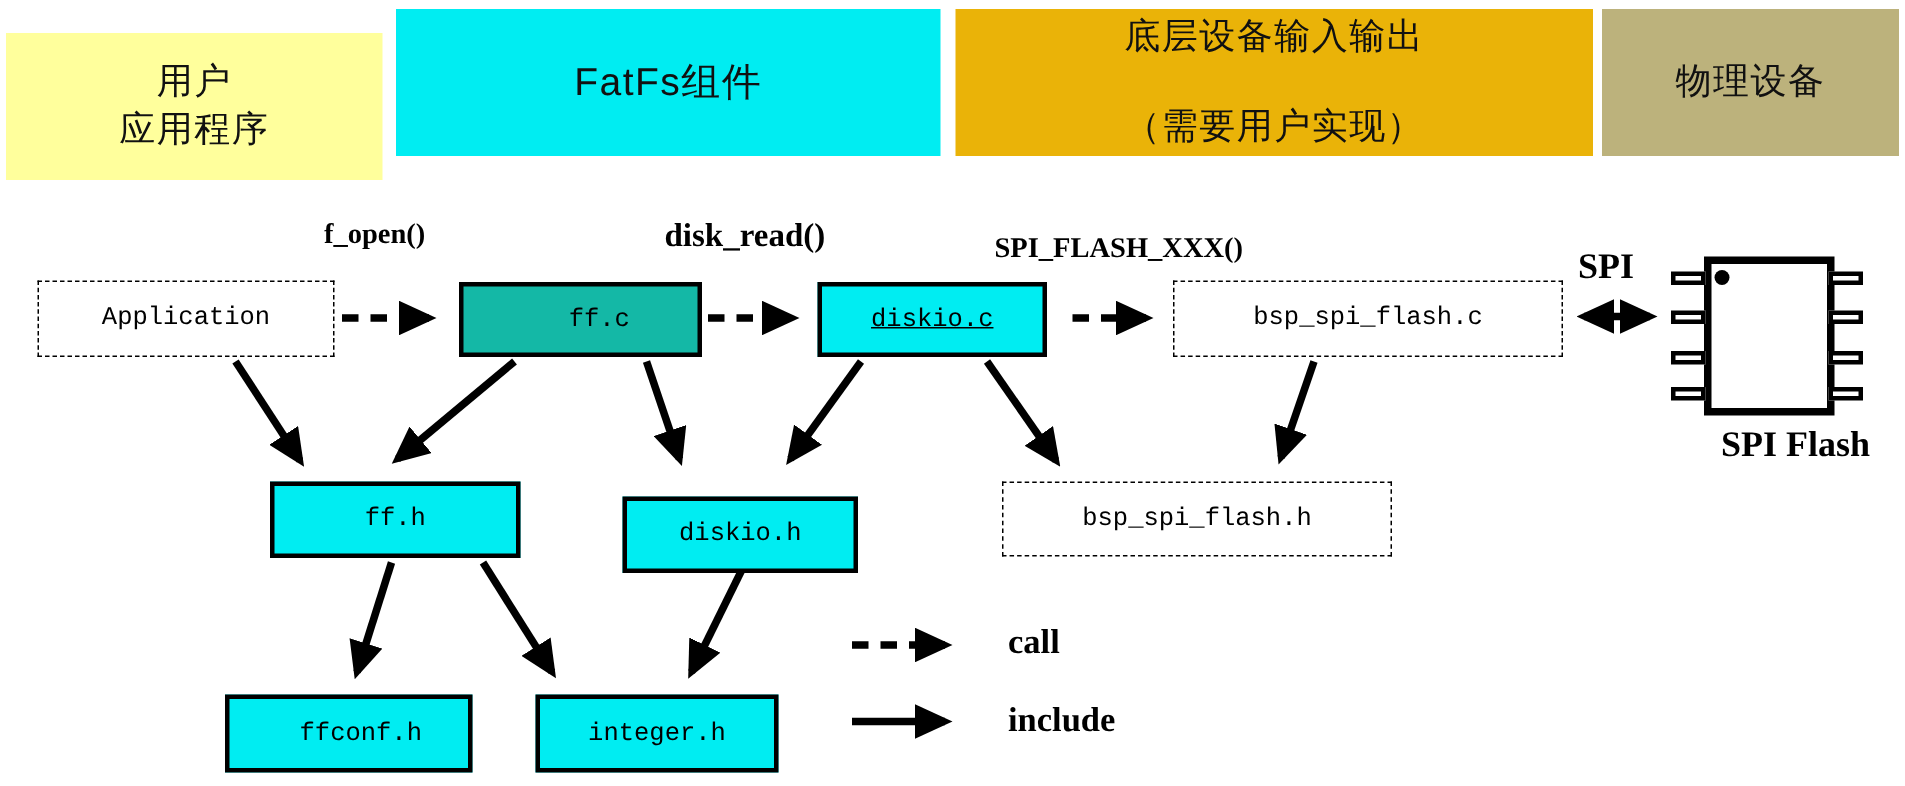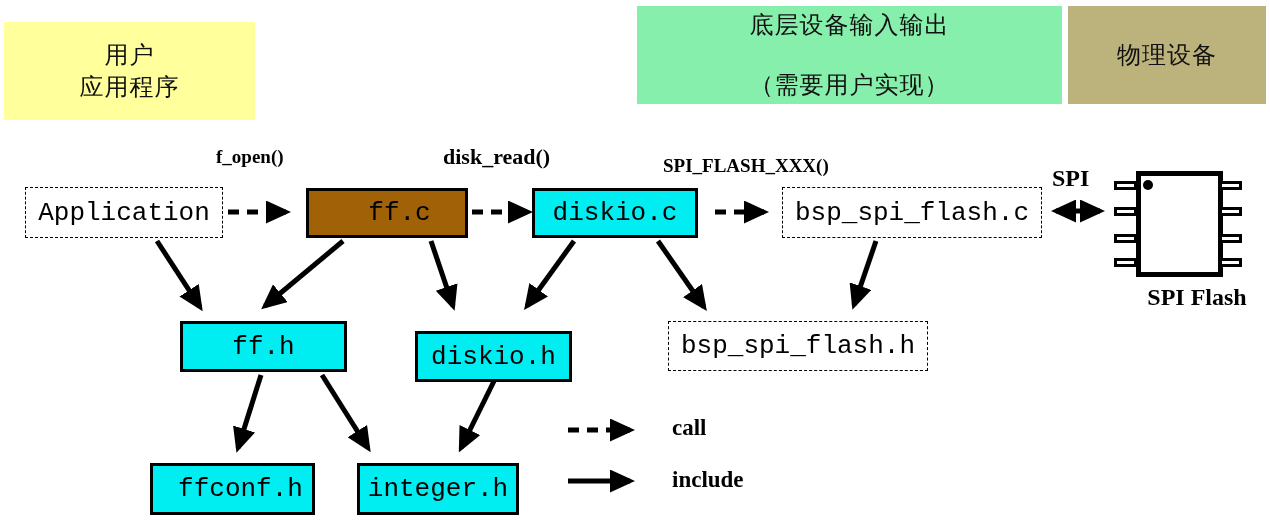--- a/index.html
+++ b/index.html
@@ -14,28 +14,28 @@
     font-size:24px;line-height:1.35;letter-spacing:1px;
   }
   #band-user{left:4px;width:251px;margin-top:16px;}
   #band-fatfs{left:264px;width:363px;font-size:26px;}
   #band-lowlevel{left:637px;width:425px;}
   #band-physical{left:1068px;width:198px;}
   
   .node{
     position:absolute;display:flex;align-items:center;justify-content:center;
     font-family:"Liberation Mono","DejaVu Sans Mono",monospace;
-    font-size:26px;color:#000;background:#fff;box-sizing:border-box;
+    font-size:17px;color:#000;background:#fff;box-sizing:border-box;
   }
   .node.solid{border:3px solid #000;}
   .node.dashed{border:1px dashed #000;}
   
   #n-application{left:25px;top:187px;width:198px;height:51px;}
   #n-ffc{left:306px;top:188px;width:162px;height:50px;}
-  #n-diskioc{left:532px;top:188px;width:166px;height:50px;}
+  #n-diskioc{left:545px;top:188px;width:153px;height:50px;text-decoration:underline;}
   #n-bspc{left:782px;top:187px;width:260px;height:51px;}
   
   #n-ffh{left:180px;top:321px;width:167px;height:51px;}
   #n-diskioh{left:415px;top:331px;width:157px;height:51px;}
   #n-bsph{left:668px;top:321px;width:260px;height:50px;}
   
   #n-ffconfh{left:150px;top:463px;width:165px;height:52px;padding-left:16px;}
   #n-integerh{left:357px;top:463px;width:162px;height:52px;}
   
   .blabel{
@@ -67,21 +67,24 @@
 </style>
 </head>
 <body>
 
 <div id="stage">
 
   <div class="band" id="band-user" style="background: rgb(255, 255, 156);">
     <span>用户</span>
     <span>应用程序</span>
   </div>
-  <div class="band" id="band-lowlevel" style="background: #86efac; gap: 28px;">
+  <div class="band" id="band-fatfs" style="background: rgb(0, 237, 242);">
+    <span>FatFs组件</span>
+  </div>
+  <div class="band" id="band-lowlevel" style="background: #eab308; gap: 28px;">
     <span>底层设备输入输出</span>
     <span>（需要用户实现）</span>
   </div>
   <div class="band" id="band-physical" style="background: rgb(188, 178, 124); align-items: center;">
     <span>物理设备</span>
   </div>
 
   <svg id="arrows" viewBox="0 0 1270 524">
     <defs>
       <marker id="ah" markerWidth="5" markerHeight="4.6" refX="4" refY="2.3" orient="auto" markerUnits="strokeWidth">
@@ -105,21 +108,21 @@
     <path class="arr" d="M876,241 L854,305" marker-end="url(#ah)"></path>
     <path class="arr" d="M261,375 L238,448" marker-end="url(#ah)"></path>
     <path class="arr" d="M322,375 L368,448" marker-end="url(#ah)"></path>
     <path class="arr" d="M497,375 L461,448" marker-end="url(#ah)"></path>
 
     <path class="arr dash" d="M568,430 L630,430" marker-end="url(#ah)"></path>
     <path class="arr" d="M568,481 L630,481" marker-end="url(#ah)"></path>
   </svg>
 
   <div class="node dashed" id="n-application">Application</div>
-  <div class="node solid" id="n-ffc" style="background: #a16207; padding-left: 25px;">ff.c</div>
+  <div class="node solid" id="n-ffc" style="background: #14b8a6; padding-left: 25px;">ff.c</div>
   <div class="node solid" id="n-diskioc" style="background: rgb(0, 237, 242);">diskio.c</div>
   <div class="node dashed" id="n-bspc">bsp_spi_flash.c</div>
 
   <div class="node solid" id="n-ffh" style="background: rgb(0, 237, 242);">ff.h</div>
   <div class="node solid" id="n-diskioh" style="background: rgb(0, 237, 242);">diskio.h</div>
   <div class="node dashed" id="n-bsph">bsp_spi_flash.h</div>
 
   <div class="node solid" id="n-ffconfh" style="background: rgb(0, 237, 242);">ffconf.h</div>
   <div class="node solid" id="n-integerh" style="background: rgb(0, 237, 242);">integer.h</div>
 

